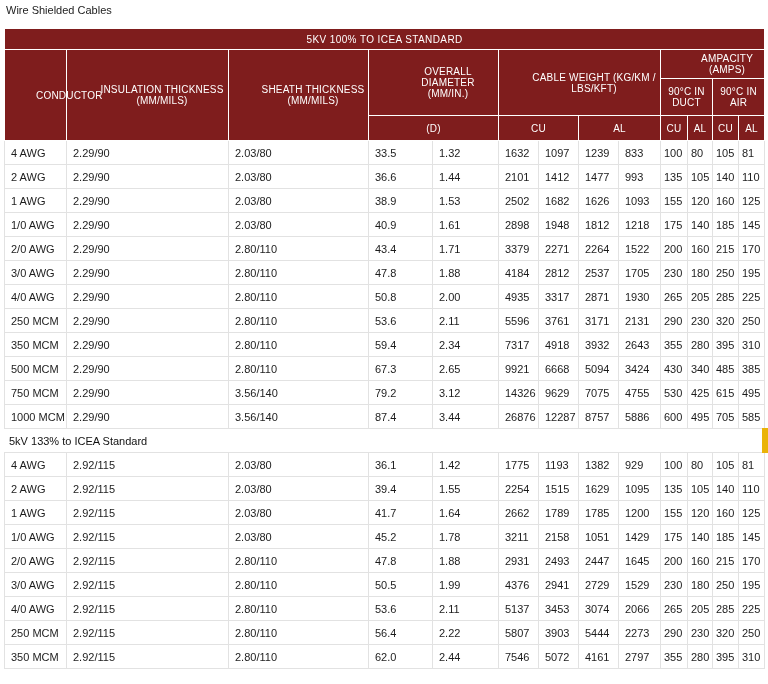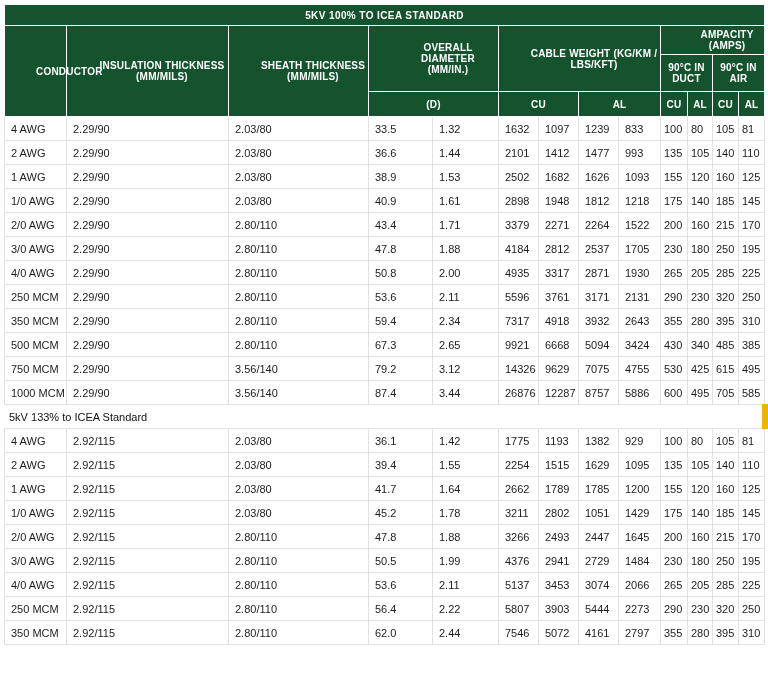--- a/index.html
+++ b/index.html
@@ -24,24 +24,24 @@
     margin: 0 2px 12px 2px;
     color: #222;
   }
   table.spec {
     border-collapse: collapse;
     table-layout: fixed;
     width: 760px;
     font-size: 11px;
   }
   thead th {
-    background: #14532d;
+    background: #7f1d1d;
     color: #ffffff;
     border: 1px solid #ffffff;
-    font-weight: 700;
+    font-weight: 400;
     font-size: 10px;
     text-align: center;
     vertical-align: middle;
     padding: 3px 2px;
     letter-spacing: 0.2px;
   }
   tr.band th {
     height: 14px;
     font-size: 10px;
     letter-spacing: 0.4px;
@@ -65,20 +65,21 @@
     border-left: 1px solid #ffffff;
     border-right: 6px solid #eab308;
     padding-left: 4px;
     color: #111;
   }
 </style>
 </head>
 <body>
 
 <div class="page">
+  <div class="subtitle">Wire Shielded Cables</div>
 
   <table class="spec">
     <colgroup>
       <col style="width:62px">
         <col style="width:162px">
         <col style="width:140px">
       <col style="width:64px">
         <col style="width:66px">
       <col style="width:40px">
         <col style="width:40px">
@@ -344,53 +345,53 @@
           <td class="amp">160</td>
           <td class="amp">125</td>
         </tr>
         <tr>
           <td>1/0 AWG</td>
           <td>2.92/115</td>
           <td>2.03/80</td>
           <td>45.2</td>
           <td>1.78</td>
           <td>3211</td>
-          <td>2802</td>
+          <td>2158</td>
           <td>1051</td>
           <td>1429</td>
           <td class="amp">175</td>
           <td class="amp">140</td>
           <td class="amp">185</td>
           <td class="amp">145</td>
         </tr>
         <tr>
           <td>2/0 AWG</td>
           <td>2.92/115</td>
           <td>2.80/110</td>
           <td>47.8</td>
           <td>1.88</td>
-          <td>3266</td>
+          <td>2931</td>
           <td>2493</td>
           <td>2447</td>
           <td>1645</td>
           <td class="amp">200</td>
           <td class="amp">160</td>
           <td class="amp">215</td>
           <td class="amp">170</td>
         </tr>
         <tr>
           <td>3/0 AWG</td>
           <td>2.92/115</td>
           <td>2.80/110</td>
           <td>50.5</td>
           <td>1.99</td>
           <td>4376</td>
           <td>2941</td>
           <td>2729</td>
-          <td>1484</td>
+          <td>1529</td>
           <td class="amp">230</td>
           <td class="amp">180</td>
           <td class="amp">250</td>
           <td class="amp">195</td>
         </tr>
         <tr>
           <td>4/0 AWG</td>
           <td>2.92/115</td>
           <td>2.80/110</td>
           <td>53.6</td>

